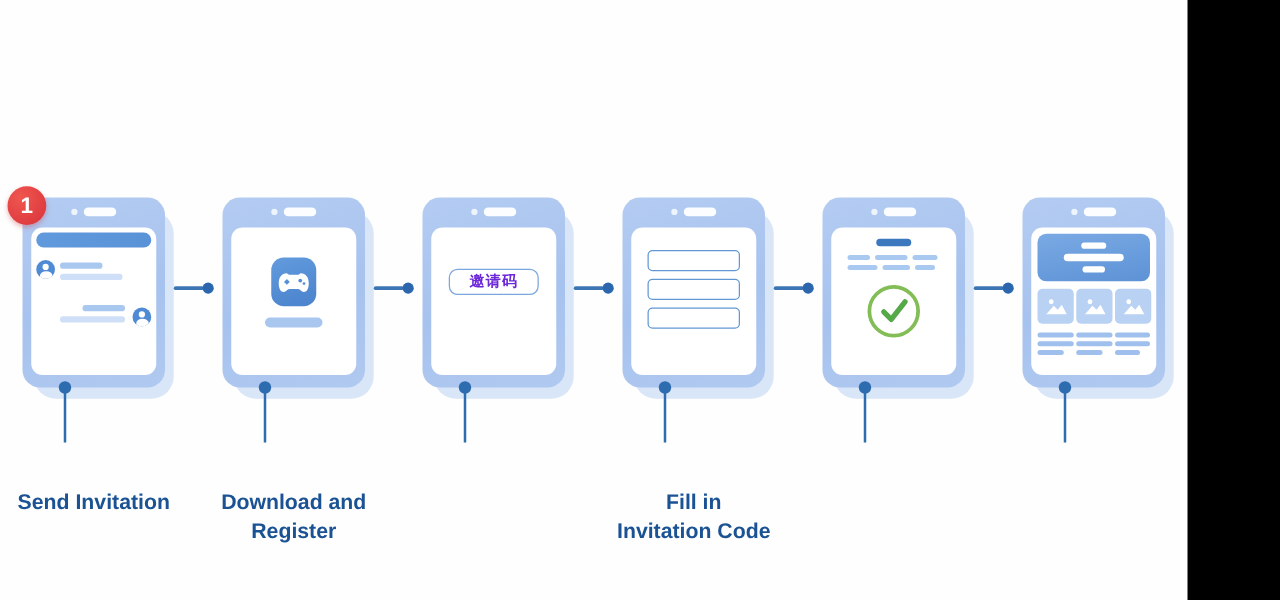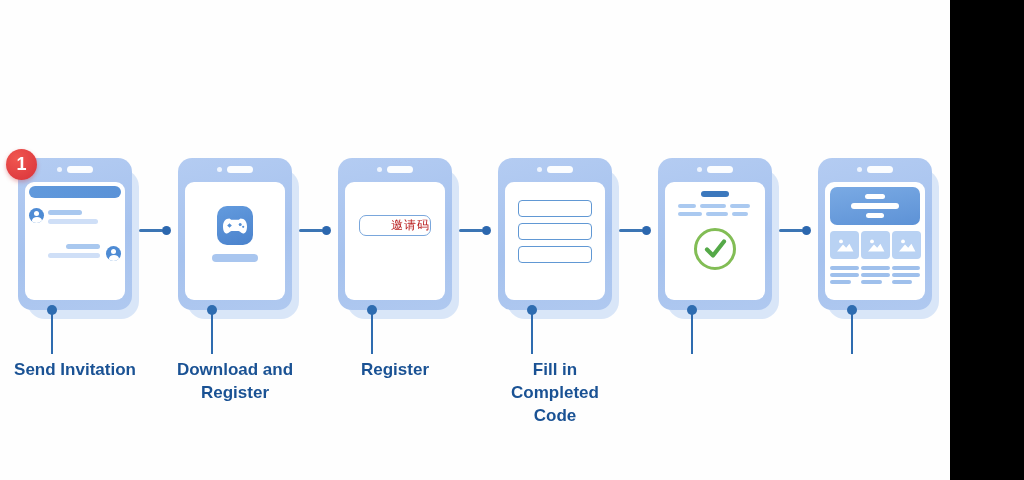--- a/index.html
+++ b/index.html
@@ -23,21 +23,21 @@
   .screen { position:absolute; left:7px; top:24px; width:100px; height:118px;
             background:#ffffff; border-radius:9px; overflow:hidden; }
 
   
   .stem-dot { position:absolute; top:157px; left:52px; width:10px; height:10px;
               border-radius:50%; background:#2e6cb0; }
   .stem-line { position:absolute; top:164px; left:56px; width:2px; height:42px; background:#2e6cb0; }
 
   .step-label { position:absolute; top:210px; left:0; width:160px; text-align:center;
                 color:#1a5294; font-size:17px; line-height:23px; font-weight:600; }
-  .step-label span { display:inline-block; max-width:124px; }
+  .step-label span { display:inline-block; max-width:124px;margin-top:32px; }
 
   
   .arrow { position:absolute; top:225px; width:32px; height:10px; }
   .arrow .line { position:absolute; left:0; top:4px; width:24px; height:2.5px; background:#3c75b4; border-radius:2px; }
   .arrow .dot  { position:absolute; right:0; top:0.5px; width:9px; height:9px; border-radius:50%; background:#2c67ae; }
 
   
   .badge { position:absolute; left:6px; top:149px; width:31px; height:31px; border-radius:50%;
            background:radial-gradient(circle at 35% 30%, #f0564f, #d8323a);
            color:#fff; font-size:18px; font-weight:bold; text-align:center; line-height:31px;
@@ -57,22 +57,22 @@
   
   .app-icon { position:absolute; left:32px; top:24px; width:36px; height:39px; border-radius:10px;
               background:linear-gradient(160deg,#639bde,#4a82cc);
               display:flex; align-items:center; justify-content:center; }
   .install-pill { position:absolute; left:27px; top:72px; width:46px; height:8px;
                   border-radius:4px; background:#a9c6ef; }
 
   
   .code-box { position:absolute; left:14px; top:33px; width:72px; height:21px;
               border:1.5px solid #7aa7dc; border-radius:7px; background:#fff;
-              color:#b91c1c; font-size:12px; font-weight:normal; letter-spacing:1px;
-              text-align:right; line-height:18px; }
+              color:#6d28d9; font-size:12px; font-weight:bold; letter-spacing:1px;
+              text-align:center; line-height:18px; }
 
   
   .input-box { position:absolute; left:13px; width:74px; height:17px; background:#fff;
                border:1.4px solid #6198d4; border-radius:4px; }
 
   
   .doc-title { position:absolute; left:36px; top:9px; width:28px; height:6px;
                border-radius:3px; background:#3c78bd; }
   .dash { position:absolute; height:4px; border-radius:2px; background:#aac9f0; }
   .check-ring { position:absolute; left:29px; top:46px; width:42px; height:42px; border-radius:50%;
@@ -154,39 +154,38 @@
       <div class="phone-body">
         <div class="cam-dot"></div>
         <div class="spk-pill"></div>
         <div class="screen">
           <div class="code-box">邀请码</div>
         </div>
       </div>
     </div>
     <div class="stem-dot"></div>
     <div class="stem-line"></div>
-    <div class="step-label"><span>Register</span></div>
   </div>
 
   <div class="step" style="left:475px">
     <div class="phone-wrap">
       <div class="phone-shadow"></div>
       <div class="phone-body">
         <div class="cam-dot"></div>
         <div class="spk-pill"></div>
         <div class="screen">
           <div class="input-box" style="top:18px"></div>
           <div class="input-box" style="top:41px"></div>
           <div class="input-box" style="top:64px"></div>
         </div>
       </div>
     </div>
     <div class="stem-dot"></div>
     <div class="stem-line"></div>
-    <div class="step-label"><span>Fill in Completed Code</span></div>
+    <div class="step-label"><span>Fill in Invitation Code</span></div>
   </div>
 
   <div class="step" style="left:635px">
     <div class="phone-wrap">
       <div class="phone-shadow"></div>
       <div class="phone-body">
         <div class="cam-dot"></div>
         <div class="spk-pill"></div>
         <div class="screen">
           <div class="doc-title"></div>

